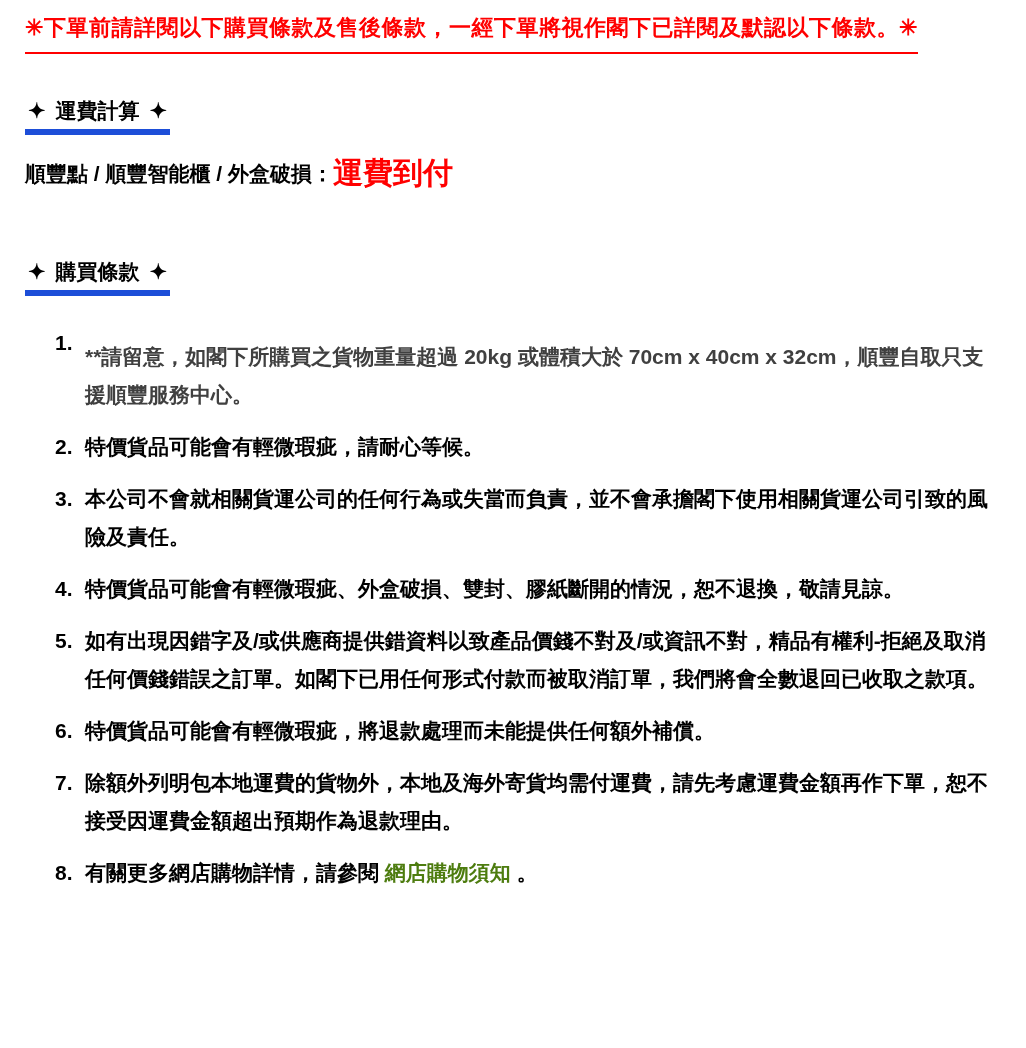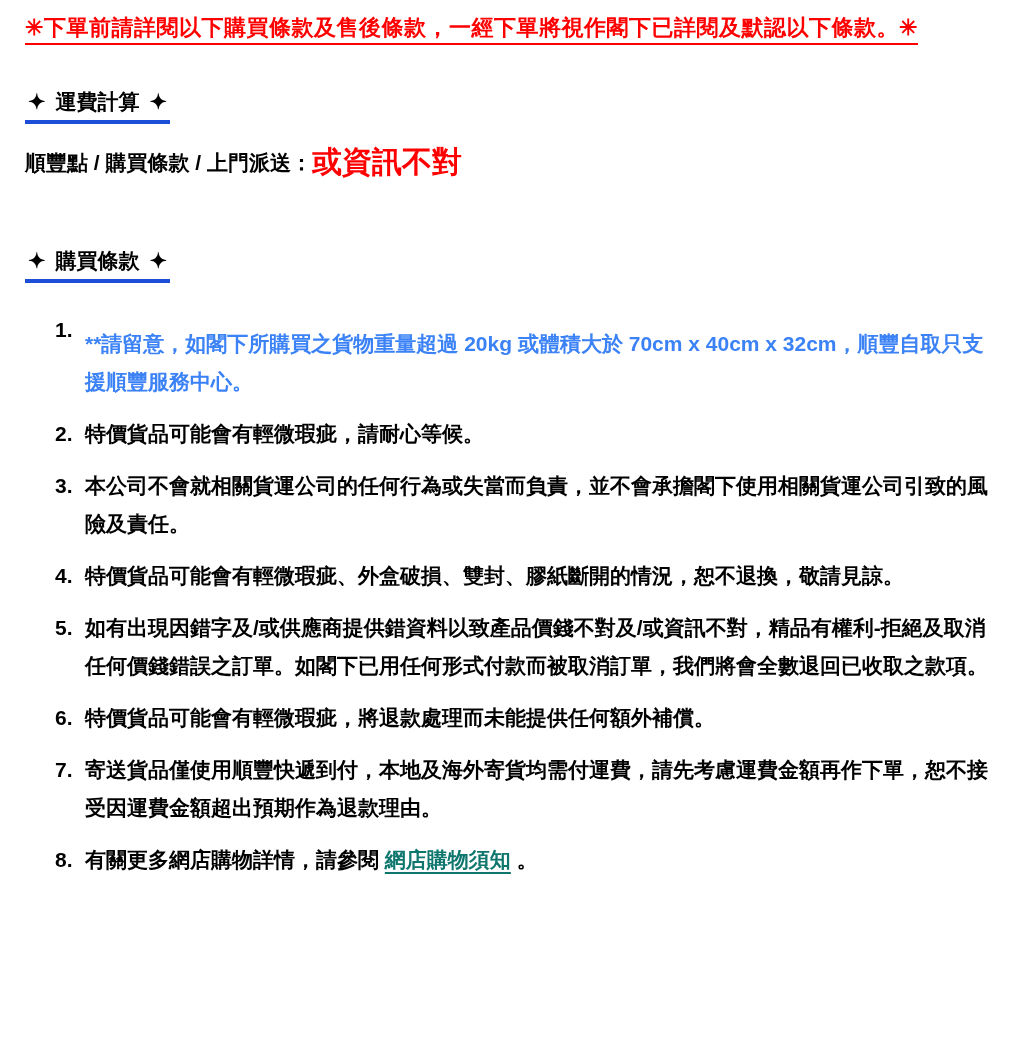--- a/index.html
+++ b/index.html
@@ -12,34 +12,34 @@
     color: #000000;
   }
   .page { padding: 14px 36px 24px 25px; }
 
   
   .top-notice {
     display: inline-block;
     color: #ff0000;
     font-size: 22px;
     line-height: 1.25;
-    padding-bottom: 1px;
+    padding-bottom: 10px;
     border-bottom: 2px solid #ff0000;
     letter-spacing: 0.5px;
   }
 
   
   .section-head { margin-top: 44px; }
   .section-head.terms-head { margin-top: 68px; }
   .section-title {
     display: inline-block;
     font-size: 21px;
     line-height: 1.25;
     padding: 0 3px 5px 3px;
-    border-bottom: 4px solid #1d4ed8;
+    border-bottom: 6px solid #1d4ed8;
   }
   .section-title .star { display: inline-block; }
   .section-title .title-text { display: inline-block; margin: 0 10px; }
 
   
   .ship-line { margin-top: 22px; font-size: 21px; line-height: 34px; }
   .big-red {
     color: #ff0000;
     font-size: 30px;
     line-height: 1;
@@ -55,45 +55,44 @@
     margin-bottom: 14px;
   }
   .term .num { flex: 0 0 30px; }
   .term .body { flex: 1; }
   .u {
     text-decoration: underline;
     text-decoration-thickness: 2px;
     text-underline-offset: 5px;
   }
   .note {
-    color: #3b82f6;
+    color: #404040;
     margin-top: 14px;
   }
   .guide-link {
-    color: #0f766e;
-    text-decoration: underline;
+    color: #4d7c0f;
     text-decoration-thickness: 2px;
     text-underline-offset: 5px;
     cursor: pointer;
   }
 </style>
 </head>
 <body>
 
 <div class="page">
 
   <div>
     <span class="top-notice">✳下單前請詳閱以下購買條款及售後條款，一經下單將視作閣下已詳閱及默認以下條款。✳</span>
   </div>
 
   <div class="section-head">
     <h2 class="section-title"><span class="star">✦</span><span class="title-text">運費計算</span><span class="star">✦</span></h2>
   </div>
 
-  <p class="ship-line"><span>順豐點 / 購買條款 / 上門派送：</span><span class="big-red">或資訊不對</span></p>
+  <p class="ship-line"><span>順豐點 / 順豐智能櫃 / 外盒破損：</span><span class="big-red">運費到付</span></p>
 
 
   <div class="section-head terms-head">
     <h2 class="section-title"><span class="star">✦</span><span class="title-text">購買條款</span><span class="star">✦</span></h2>
   </div>
 
   <ol class="terms-list">
 
     <li class="term">
       <span class="num">1.</span>
@@ -122,21 +121,21 @@
       <div class="body">如有出現因錯字及/或供應商提供錯資料以致產品價錢不對及/或資訊不對，精品有權利-拒絕及取消任何價錢錯誤之訂單。如閣下已用任何形式付款而被取消訂單，我們將會全數退回已收取之款項。</div>
     </li>
 
     <li class="term">
       <span class="num">6.</span>
       <div class="body">特價貨品可能會有輕微瑕疵，將退款處理而未能提供任何額外補償。</div>
     </li>
 
     <li class="term">
       <span class="num">7.</span>
-      <div class="body">寄送貨品僅使用順豐快遞到付，本地及海外寄貨均需付運費，請先考慮運費金額再作下單，恕不接受因運費金額超出預期作為退款理由。</div>
+      <div class="body">除額外列明包本地運費的貨物外，本地及海外寄貨均需付運費，請先考慮運費金額再作下單，恕不接受因運費金額超出預期作為退款理由。</div>
     </li>
 
     <li class="term">
       <span class="num">8.</span>
       <div class="body"><span>有關更多網店購物詳情，請參閱 </span><a class="guide-link">網店購物須知</a><span> 。</span></div>
     </li>
 
   </ol>
 
 </div>

